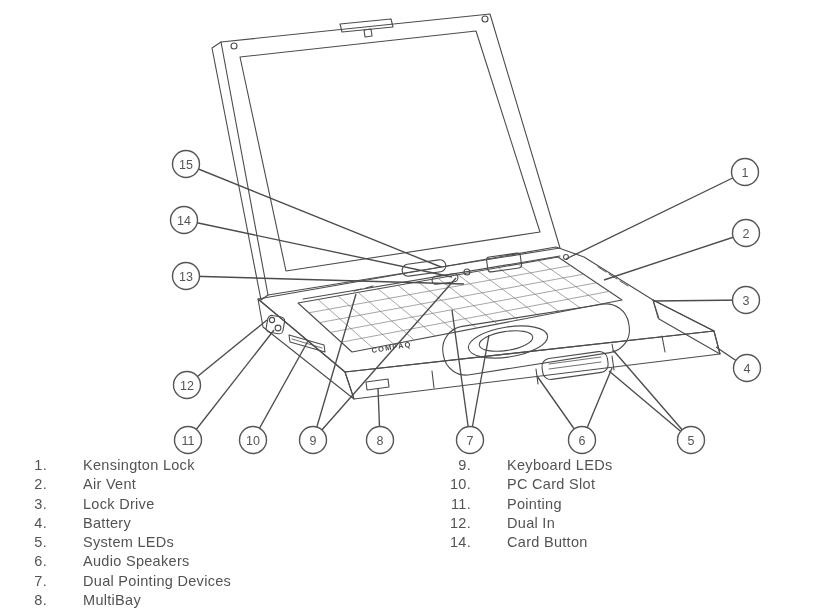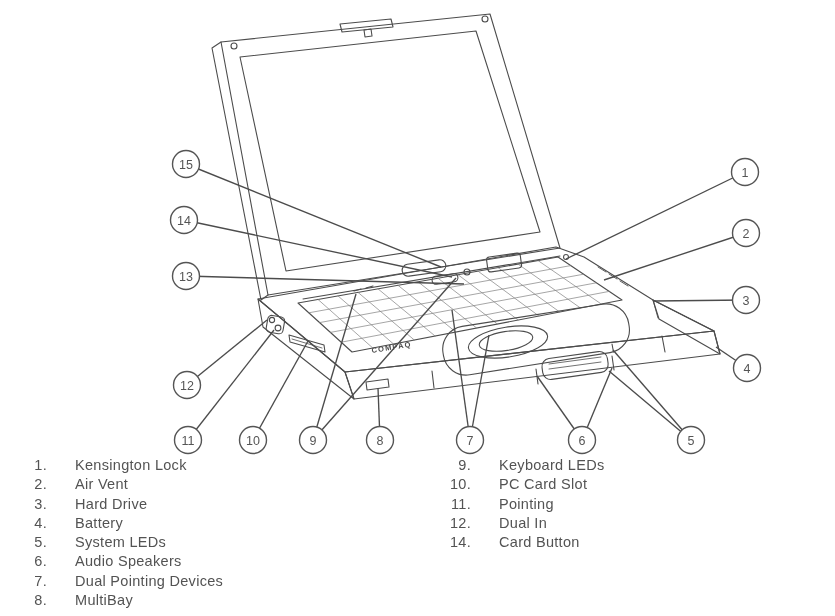--- a/index.html
+++ b/index.html
@@ -10,21 +10,21 @@
   .diagram-svg{position:absolute;left:0;top:0;width:835px;height:616px;}
   .legend{position:absolute;left:0;top:456px;width:835px;color:#4f4f4f;}
   .legend ul{list-style:none;margin:0;padding:0;position:absolute;top:0;}
   .legend ul.col-left{left:16px;}
   .legend ul.col-right{left:440px;}
   .legend li{
     display:flex;line-height:19.3px;font-size:14.5px;letter-spacing:.3px;
     color:#535353;
   }
   .legend .num{display:inline-block;width:31px;text-align:right;flex:0 0 31px;}
-  .legend .lbl{margin-left:28px;white-space:nowrap;}
+  .legend .lbl{margin-left:36px;white-space:nowrap;}
 </style>
 </head>
 <body>
 
 <div class="page">
 
   <svg class="diagram-svg" viewBox="0 0 835 616" xmlns="http://www.w3.org/2000/svg">
 
     <g stroke="#4c4c4c" fill="none" stroke-width="1.1" stroke-linejoin="round" stroke-linecap="round">
 
@@ -197,21 +197,21 @@
         <li>
           <span class="num">1.</span>
           <span class="lbl">Kensington Lock</span>
         </li>
         <li>
           <span class="num">2.</span>
           <span class="lbl">Air Vent</span>
         </li>
         <li>
           <span class="num">3.</span>
-          <span class="lbl">Hard Drive</span>
+          <span class="lbl">Lock Drive</span>
         </li>
         <li>
           <span class="num">4.</span>
           <span class="lbl">Battery</span>
         </li>
         <li>
           <span class="num">5.</span>
           <span class="lbl">System LEDs</span>
         </li>
         <li>

